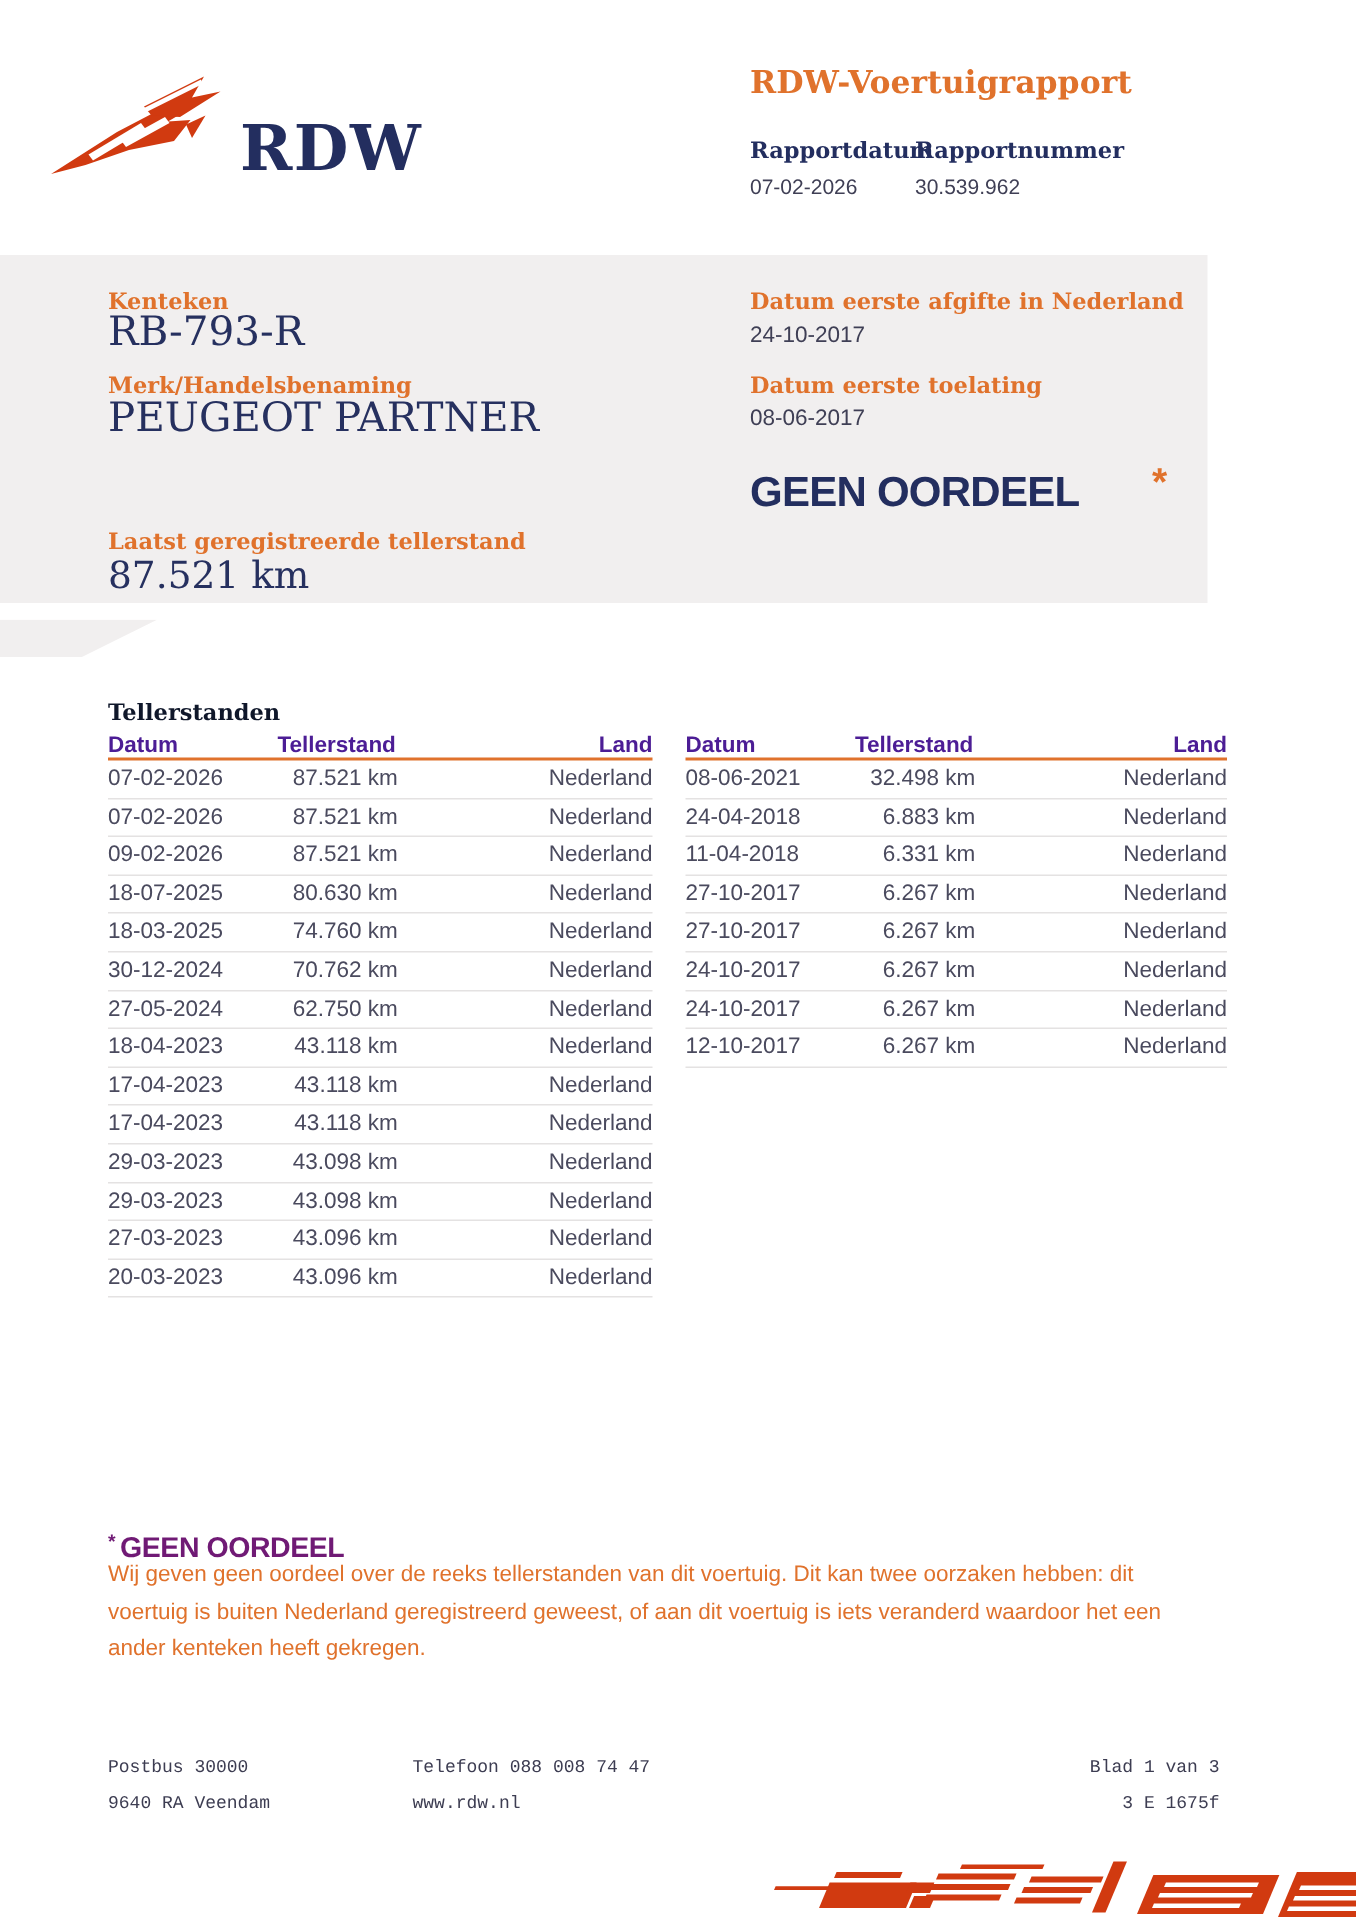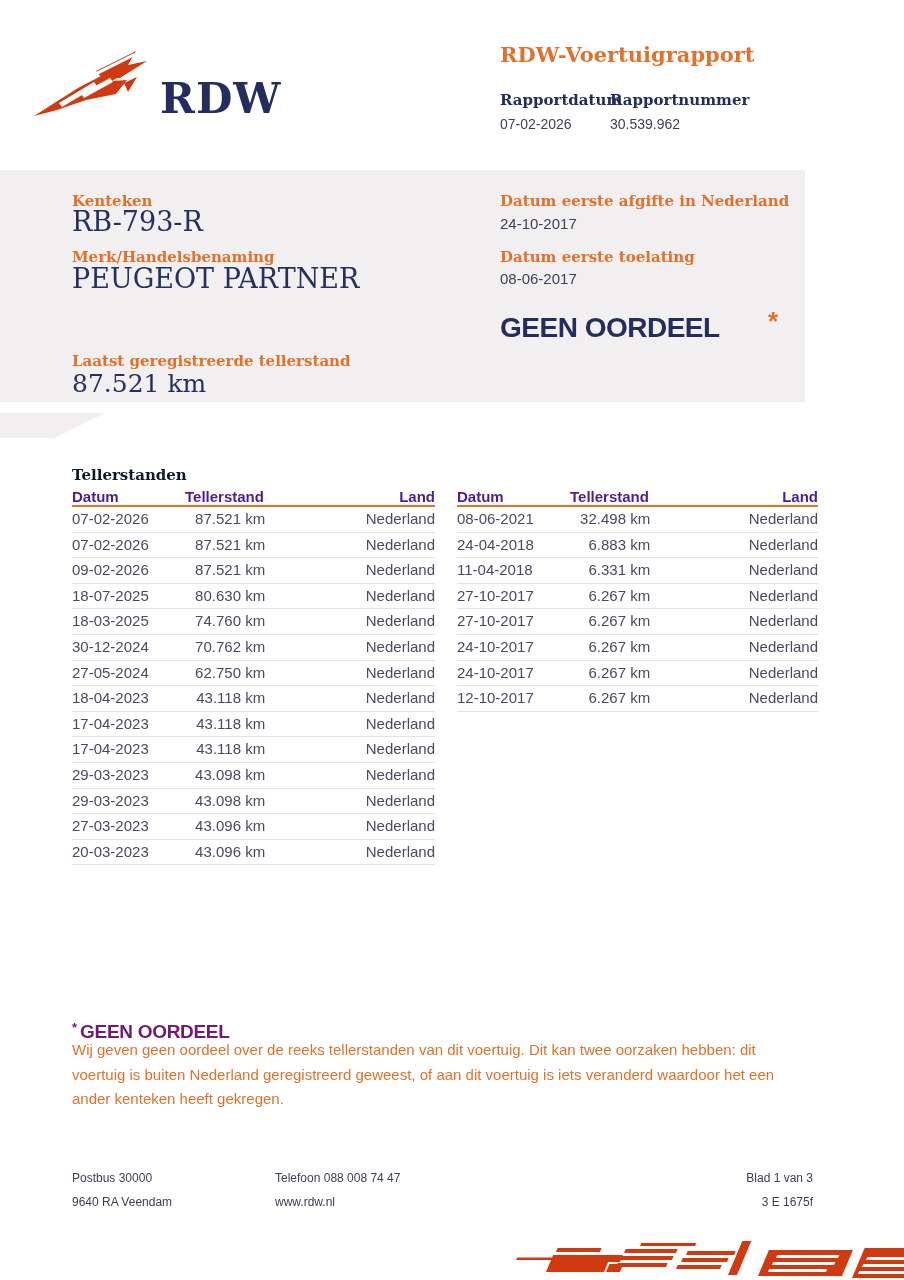--- a/index.html
+++ b/index.html
@@ -45,21 +45,21 @@
   .c-land{flex:1;text-align:right;}
 
   
   .footnote-title{position:absolute;left:72px;top:1008px;color:#701a75;white-space:nowrap;margin-top:12px;}
   .footnote-title .ast{font-size:13px;font-weight:bold;vertical-align:6px;margin-right:3px;}
   .footnote-title .txt{font-weight:bold;font-size:19px;letter-spacing:-0.3px;}
   .footnote-text{position:absolute;left:72px;top:1038px;width:706px;font-size:15px;
                  line-height:24.5px;color:#e0722c;}
 
   
-  .f-col{position:absolute;font-size:12px;color:#3d3d52;}
+  .f-col{position:absolute;font-size:12px;color:#3d3d52;font-family:Liberation Mono, monospace;}
   .f-col div{height:24px;line-height:24px;}
   .f-col1{left:72px;top:1166px;}
   .f-col2{left:275px;top:1166px;}
   .f-col3{right:91px;top:1166px;text-align:right;}
 
   
   .stripes{position:absolute;right:0;bottom:2px;width:404px;height:44px;}
 </style>
 </head>
 <body>

